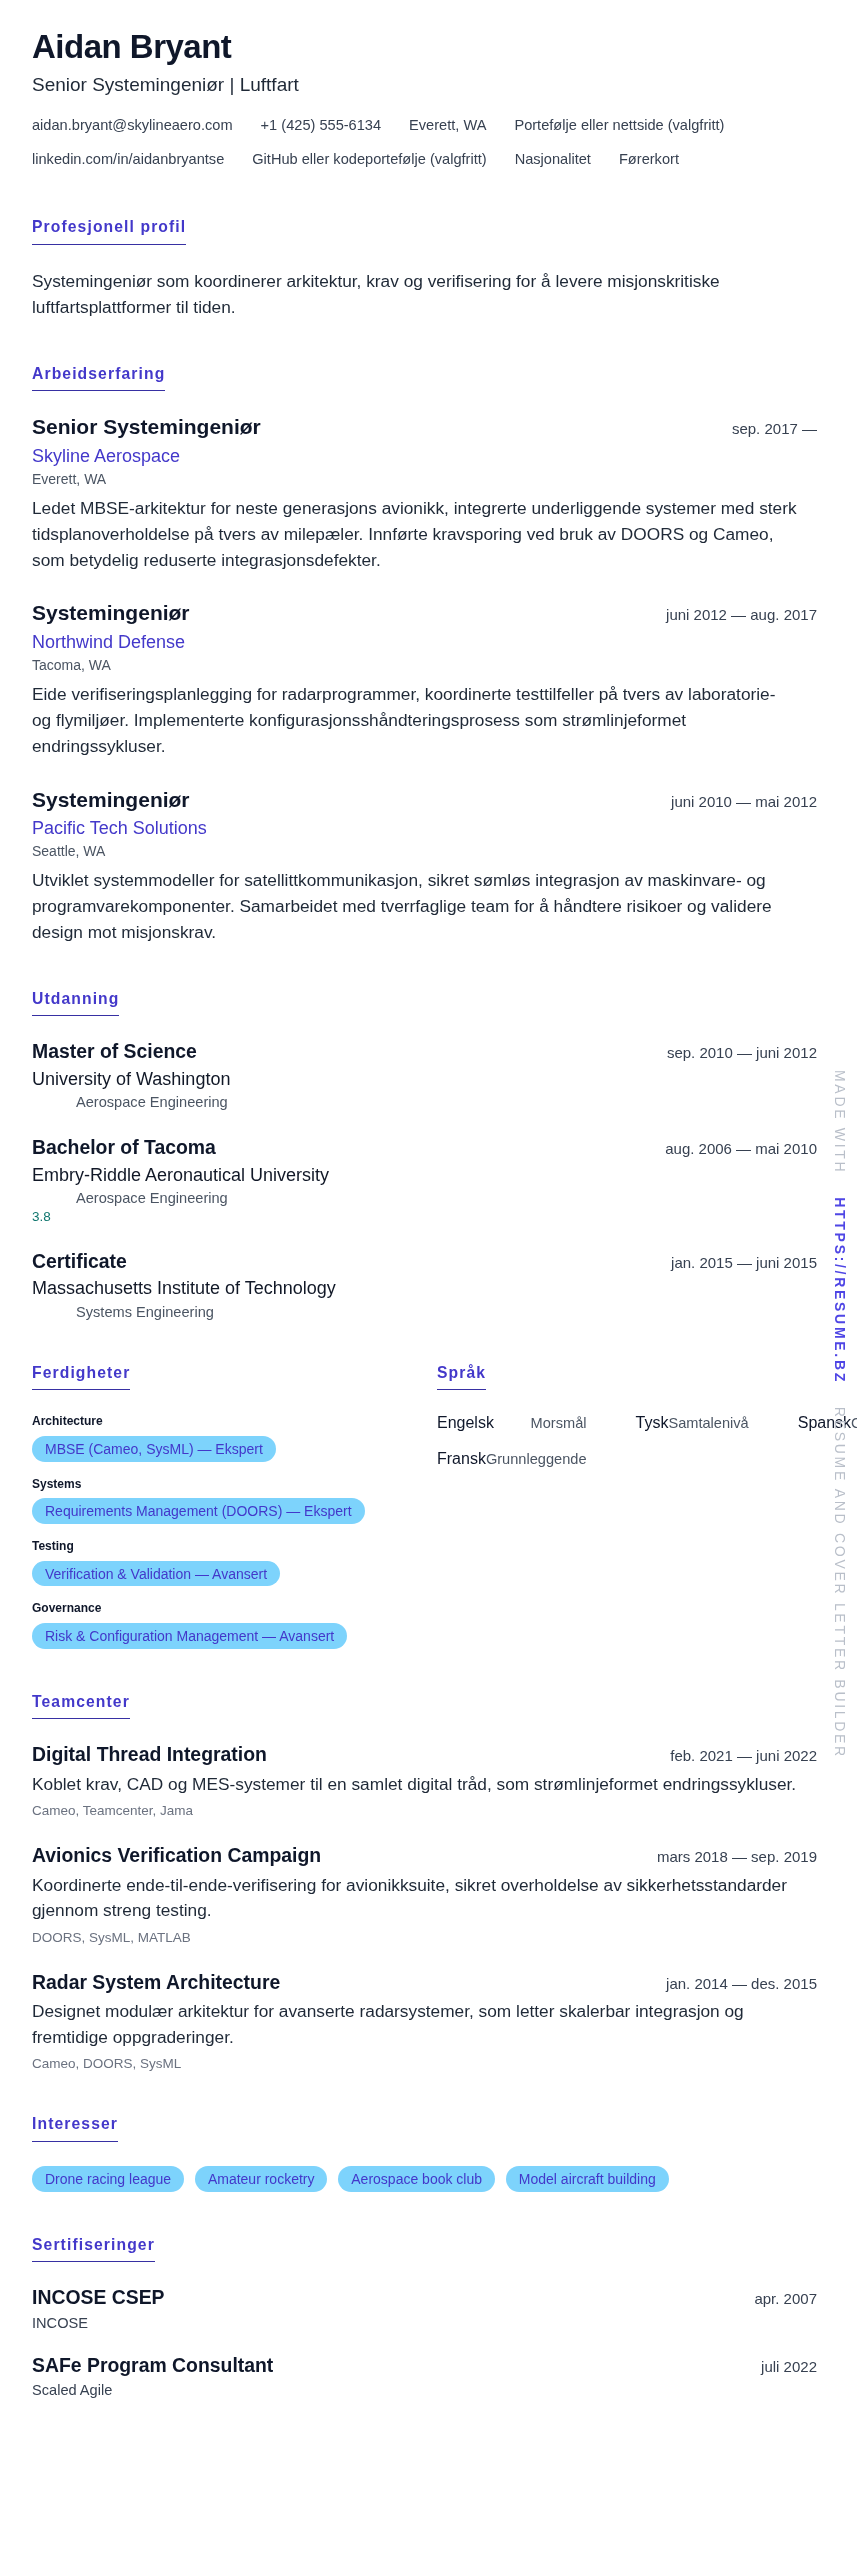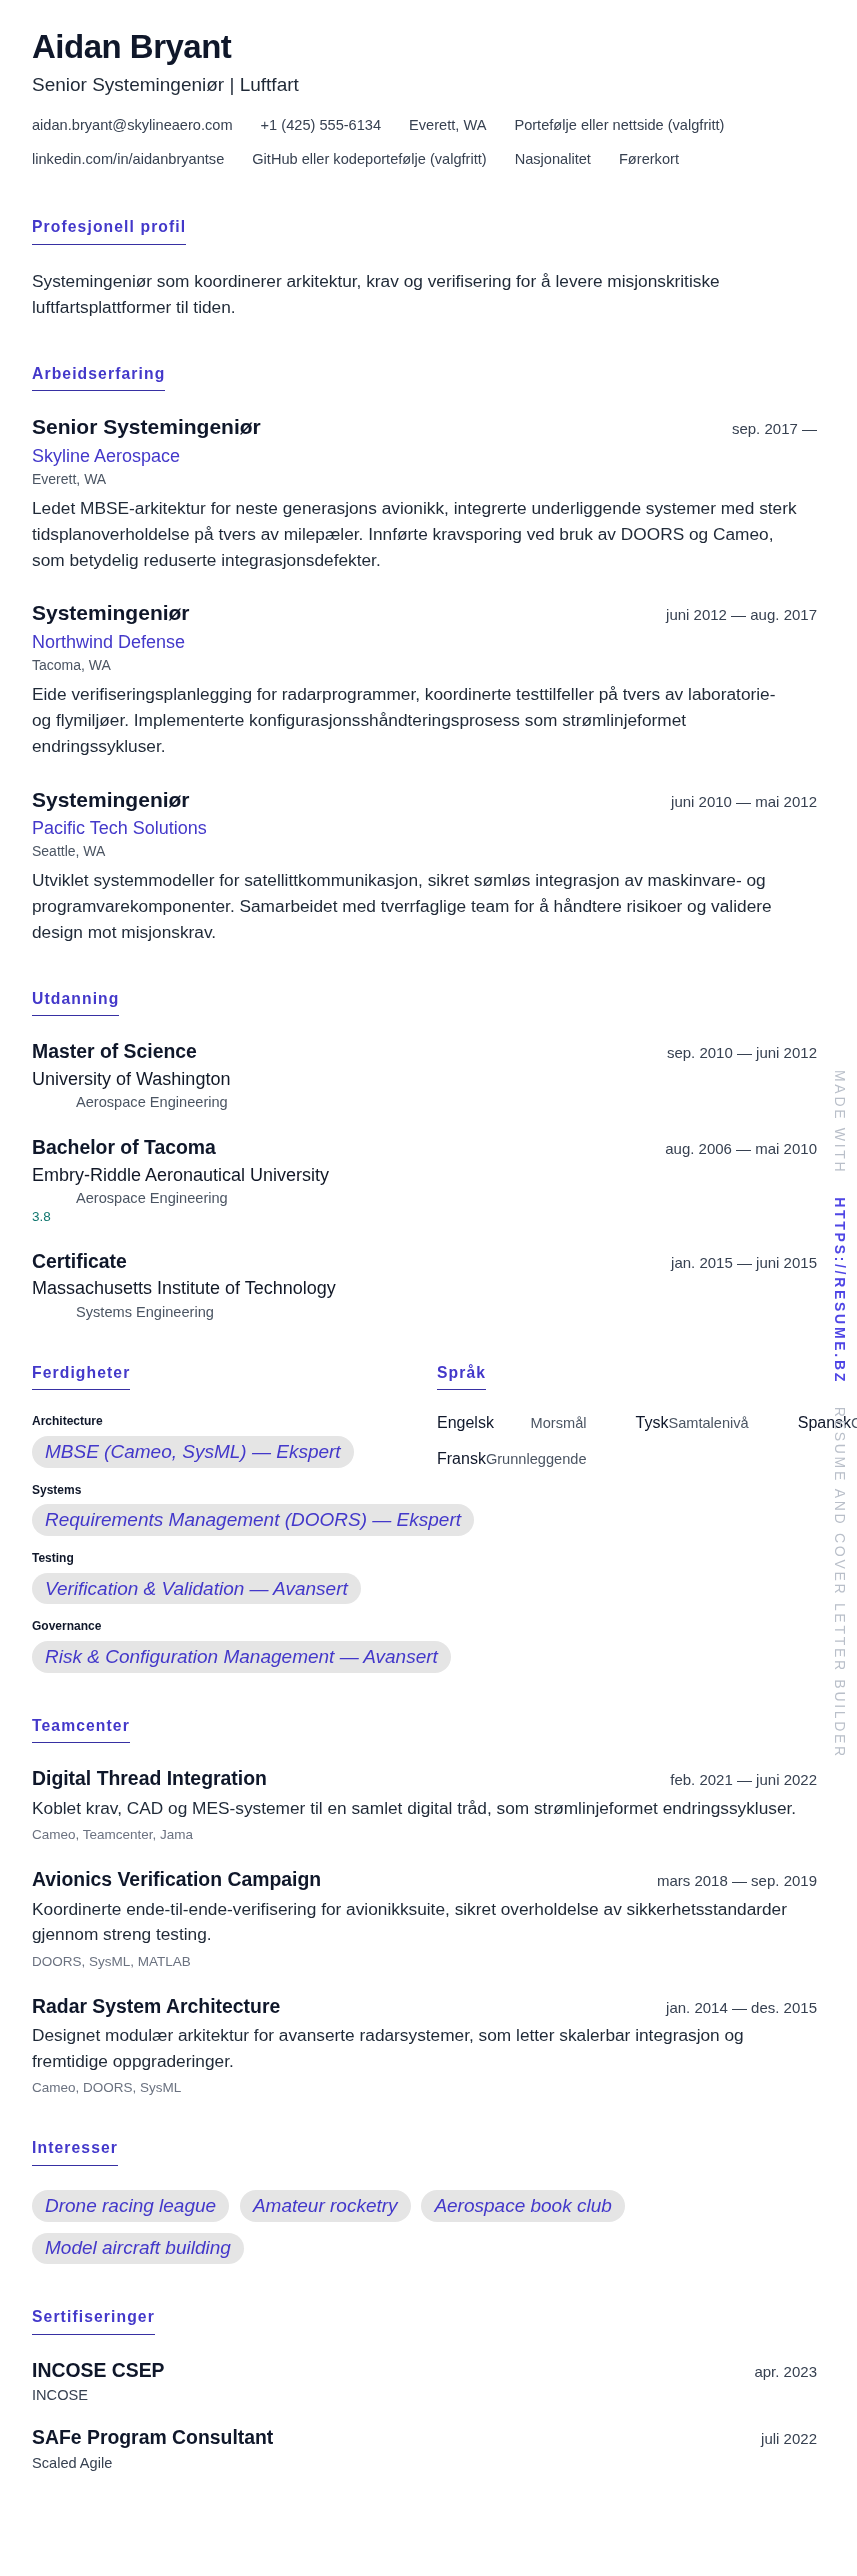--- a/index.html
+++ b/index.html
@@ -58,27 +58,26 @@
   
   .two-col { display: flex; margin-top: 44px; }
   .two-col .section { margin-top: 0; }
   .col-skills { width: 346px; flex: none; }
   .col-lang { flex: 1; margin-left: 59px; }
   .skill-group + .skill-group { margin-top: 15px; }
   .skill-cat { font-size: 12px; font-weight: 700; color: #0f172a; }
   .pill {
     display: inline-block;
     margin-top: 7.6px;
-    font-size: 19px;
+    font-size: 14px;
     color: #4338ca;
-    background: #e5e5e5;
+    background: #7dd3fc;
     border-radius: 540px;
     padding: 4.9px 13px;
     white-space: nowrap;
-    font-style: italic;
   }
   .lang-grid { display: grid; grid-template-columns: 1fr 1fr 1fr; column-gap: 49px; row-gap: 17.3px; }
   .lang-cell { display: flex; justify-content: space-between; align-items: baseline; }
   .lang-name { font-size: 16px; color: #0f172a; }
   .lang-level { font-size: 14.6px; color: #4b5563; }
 
   
   .proj + .proj { margin-top: 26px; }
   .proj-title { margin: 0; font-size: 19.4px; font-weight: 700; color: #0f172a; }
   .proj .desc { margin-top: 5.4px; }
@@ -308,21 +307,21 @@
     </div>
   </section>
 
   <section class="section">
     <h2 class="sec-h">Sertifiseringer</h2>
     <div class="sec-content">
 
       <article class="cert">
         <div class="row">
           <h3 class="cert-name">INCOSE CSEP</h3>
-          <span class="dates">apr. 2023</span>
+          <span class="dates">apr. 2007</span>
         </div>
         <div class="issuer">INCOSE</div>
       </article>
 
       <article class="cert">
         <div class="row">
           <h3 class="cert-name">SAFe Program Consultant</h3>
           <span class="dates">juli 2022</span>
         </div>
         <div class="issuer">Scaled Agile</div>

